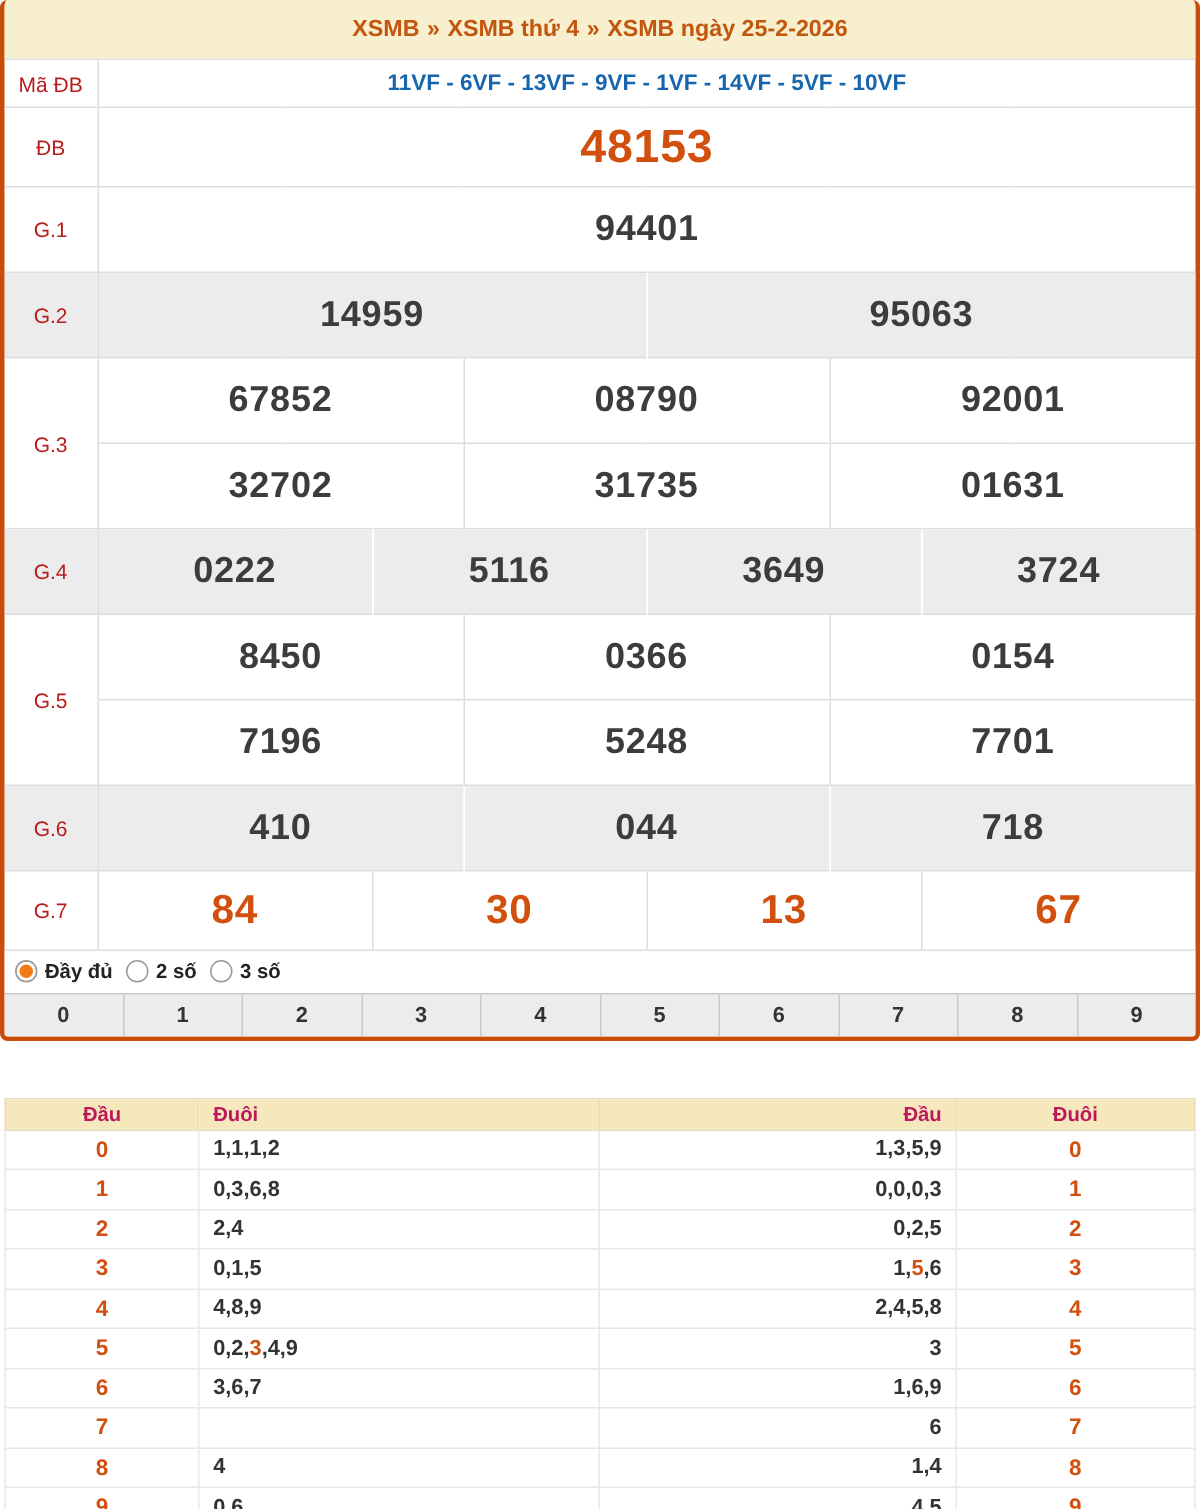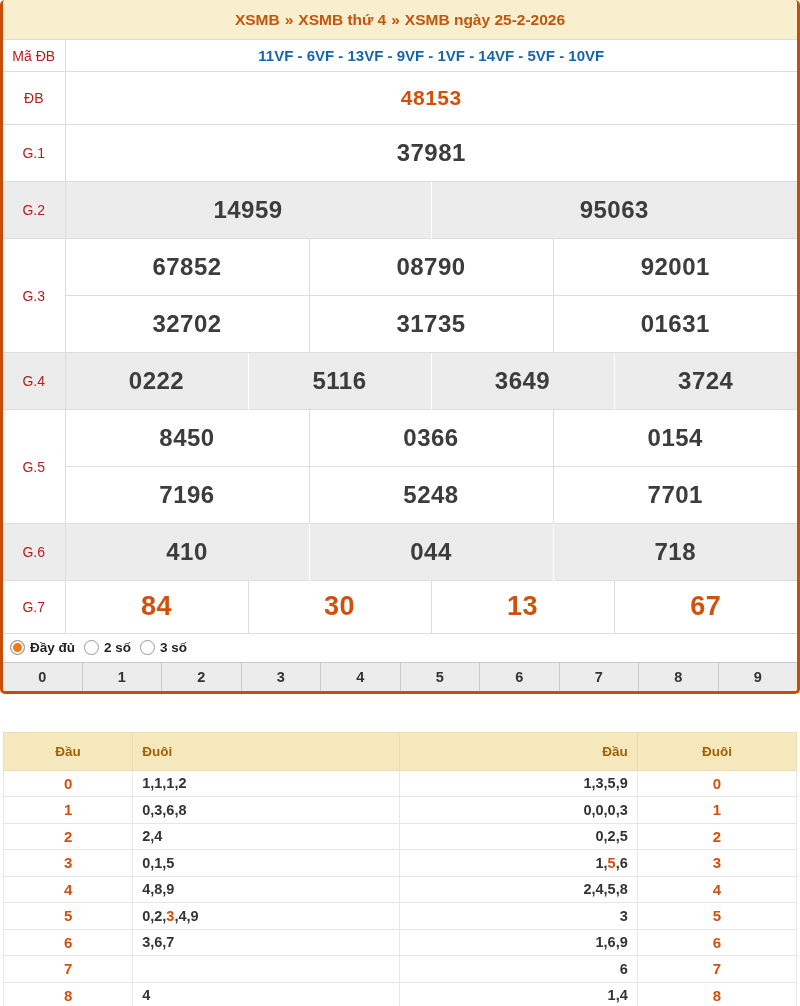--- a/index.html
+++ b/index.html
@@ -67,21 +67,21 @@
   .prize-table td.num-cell {
     font-size: 24px;
     font-weight: bold;
     color: #3c3c3c;
     height: 57px;
     letter-spacing: 0.5px;
   }
   .prize-table tr.shaded td { background: #ececec; }
   .prize-table tr.shaded td.num-cell + td.num-cell { border-left-color: #fff; }
   .prize-table td.num-cell.special {
-    font-size: 21px;
+    font-size: 31px;
     color: #d2500e;
     height: 53px;
   }
   .prize-table td.num-cell.g7 {
     font-size: 27px;
     color: #d2500e;
     height: 52px;
   }
 
   .filter-row {
@@ -142,24 +142,24 @@
     table-layout: fixed;
   }
   .stats-table td {
     border: 1px solid #e7e7e7;
     vertical-align: middle;
     overflow: hidden;
   }
   .stats-table thead td {
     background: #f5e8bd;
     border-color: #e9ddb3;
-    height: 38px;
+    height: 21px;
     font-size: 13.5px;
     font-weight: bold;
-    color: #a16207;
+    color: #be185d;
   }
   .stats-table tbody td { height: 26.5px; background: #fff; }
   .col-dau-l, .col-duoi-r { text-align: center; }
   .col-duoi-l { text-align: left; padding-left: 9px; }
   .col-dau-r { text-align: right; padding-right: 9px; }
   .stats-table tbody .digit-val {
     color: #d2500e;
     font-size: 15px;
     font-weight: bold;
   }
@@ -207,21 +207,21 @@
       <tr class="code-row">
         <td class="label-cell">Mã ĐB</td>
         <td class="code-cell" colspan="12">11VF - 6VF - 13VF - 9VF - 1VF - 14VF - 5VF - 10VF</td>
       </tr>
     <tr>
           <td class="label-cell" rowspan="1">ĐB</td>
           <td colspan="12" class="num-cell special">48153</td>
         </tr>
         <tr>
           <td class="label-cell" rowspan="1">G.1</td>
-          <td colspan="12" class="num-cell">37981</td>
+          <td colspan="12" class="num-cell">94401</td>
         </tr>
         <tr class="shaded">
           <td class="label-cell" rowspan="1">G.2</td>
           <td colspan="6" class="num-cell">14959</td>
           <td colspan="6" class="num-cell">95063</td>
         </tr>
         <tr>
           <td class="label-cell" rowspan="2">G.3</td>
           <td colspan="4" class="num-cell">67852</td>
           <td colspan="4" class="num-cell">08790</td>

